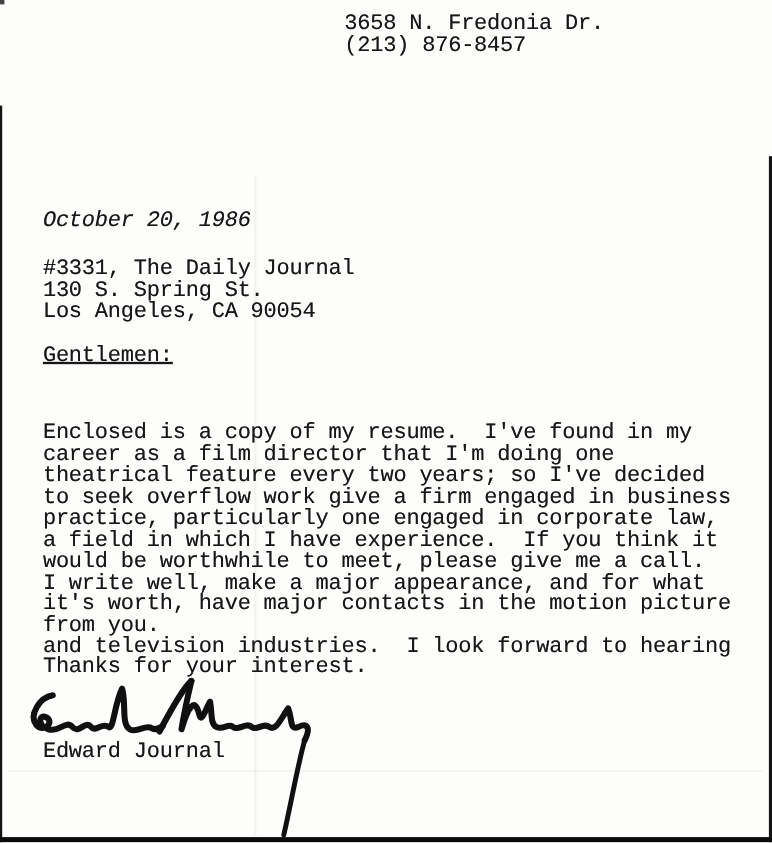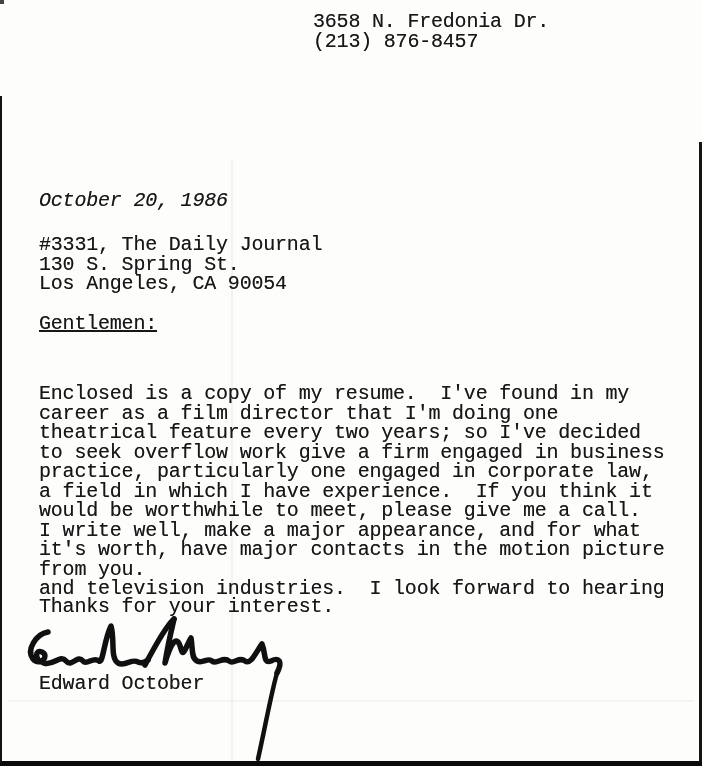--- a/index.html
+++ b/index.html
@@ -119,21 +119,21 @@
         <path stroke-width="5.5" d="M121,49 C131,30 142,10 150,3"></path>
 
         <path stroke-width="5.5" d="M150,3 C146,20 143,34 141,47 C147,27 153,17 157,33 C159,43 163,28 167,22 C169,33 167,42 173,45 C179,48 184,41 188,45 C193,49 199,40 205,45 C210,49 215,40 221,45 C227,49 232,36 238,28 C242,38 239,48 247,45 C255,41 259,45 253,57"></path>
 
         <path stroke-width="4.5" d="M253,57 C247,78 241,112 234,143"></path>
       </g>
     </svg>
   </div>
 
   <div class="block typed-name-block">
-    <div class="tline">Edward October</div>
+    <div class="tline">Edward Journal</div>
   </div>
 
   <div class="edge-left"></div>
   <div class="edge-right"></div>
   <div class="edge-bottom"></div>
   <div class="corner-speck"></div>
   <div class="crease-vertical"></div>
   <div class="crease-horizontal"></div>
 
 </div>

